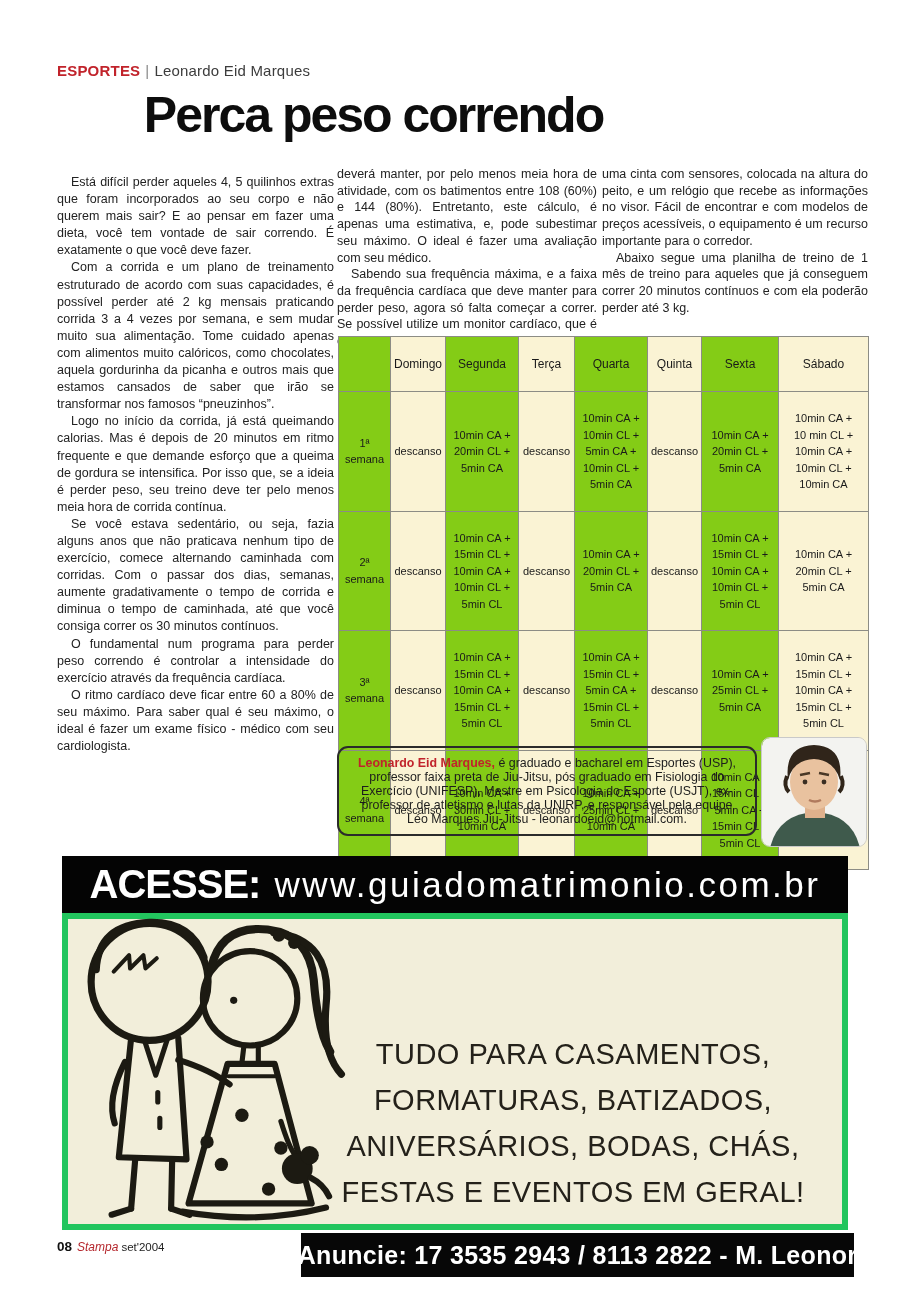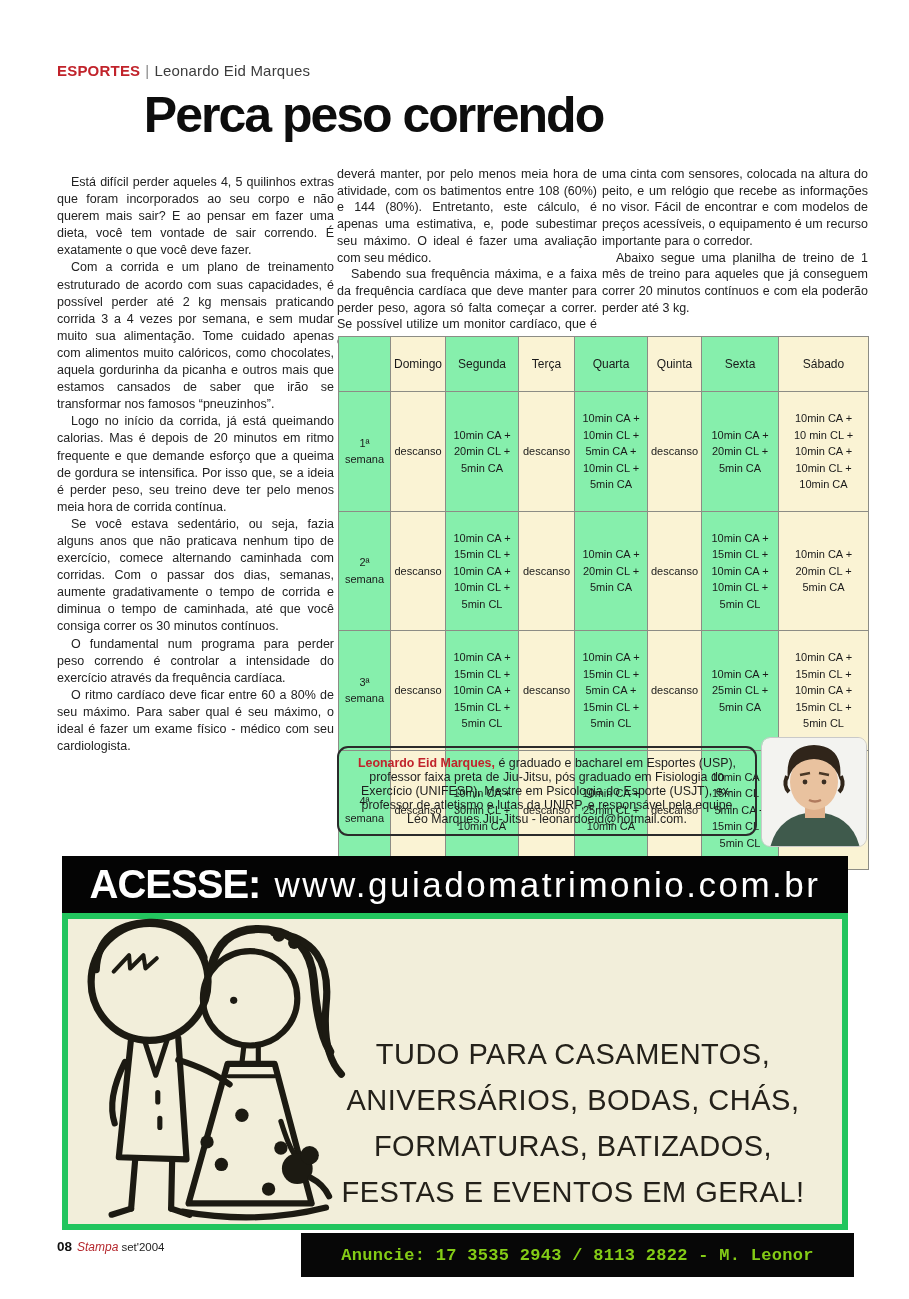--- a/index.html
+++ b/index.html
@@ -21,21 +21,21 @@
   .col p.noindent { text-indent:0; }
   #col1 { left:57px;  top:166px; width:277px;margin-top:8px; }
   #col2 { left:337px; top:166px; width:260px; line-height:16.7px; }
   #col3 { left:602px; top:166px; width:266px; line-height:16.7px; }
 
   
   .ttable { position:absolute; left:338px; top:336px; border-collapse:collapse; table-layout:fixed; }
   .ttable td, .ttable th { border:1px solid #8c8c85; text-align:center; vertical-align:middle;
            font-size:11px; font-weight:400; line-height:1.5; white-space:pre-line; padding:18px 1px; }
   .ttable th { font-size:12px; height:28px; }
-  .c-blue  { background:#86efac; }
+  .c-blue  { background:#84cc16; }
   .c-cream { background:#faf3d4; }
   .rowlabel { font-size:11.5px; }
   .h-r1 { height:113px; } .h-r2 { height:96px; } .h-r3 { height:94px; } .h-r4 { height:100px; }
 
   
   .bio { position:absolute; left:337px; top:746px; width:420px; height:90px;
          border:2px solid #2b2b2b; border-radius:11px; padding:1px 12px;
          font-size:12.4px; line-height:14px; text-align:center; color:#1d1d1d;
          display:flex; align-items:center; }
   .bio .name { color:#c1232b; font-weight:700; }
@@ -47,21 +47,21 @@
   .ad-banner { position:absolute; left:0; top:0; width:786px; height:57px; background:#040404;
                display:flex; align-items:center; justify-content:center; white-space:nowrap; }
   .ad-banner .acc { color:#fff; font-weight:700; font-size:40px; letter-spacing:-1px; margin-right:14px; }
   .ad-banner .url { color:#fff; font-weight:400; font-size:35px; letter-spacing:2.5px; }
   .ad-body { position:absolute; left:0; top:57px; width:786px; height:317px;
              background:#f2eeda; border:6px solid #22c55e; }
   .ad-text { position:absolute; left:238px; top:112px; width:534px; text-align:center;
              font-size:29px; line-height:46px; color:#24211a; letter-spacing:.5px; }
   .ad-bar { position:absolute; left:233px; top:314px; width:553px; height:44px; background:#070707;
             display:flex; align-items:center; justify-content:center; z-index:1; }
-  .ad-bar span { color:#84cc16; font-weight:700; font-size:17px; white-space:nowrap; letter-spacing:.3px;font-family:Liberation Mono, monospace; }
+  .ad-bar span { color:#ffffff; font-weight:700; font-size:25px; white-space:nowrap; letter-spacing:.3px; }
   .ad-art { position:absolute; left:4px; top:52px; width:280px; height:318px; z-index:2; }
 
   
   .footer { position:absolute; left:57px; top:1239px; font-size:12px; color:#111; }
   .footer .pnum { font-weight:600; font-size:13.5px; }
   .footer .mag { color:#b5262c; font-style:italic; padding:0 3px 0 5px; }
   .footer .date { color:#222; font-size:11.5px; }
 </style>
 </head>
 <body>
@@ -224,22 +224,22 @@
   </div>
 
   <div class="ad">
     <div class="ad-banner">
       <span class="acc">ACESSE:</span>
       <span class="url">www.guiadomatrimonio.com.br</span>
     </div>
     <div class="ad-body">
       <div class="ad-text">
         <div>TUDO PARA CASAMENTOS,</div>
+        <div>FORMATURAS, BATIZADOS,</div>
         <div>ANIVERSÁRIOS, BODAS, CHÁS,</div>
-        <div>FORMATURAS, BATIZADOS,</div>
         <div>FESTAS E EVENTOS EM GERAL!</div>
       </div>
       <div class="ad-bar">
         <span>Anuncie: 17 3535 2943 / 8113 2822 - M. Leonor</span>
       </div>
     </div>
     <svg class="ad-art" viewBox="0 0 270 310" fill="none" stroke="#1c1a12" stroke-linecap="round" stroke-linejoin="round">
 
       <circle cx="80" cy="72" r="57" stroke-width="7"></circle>
       <path d="M28 60 Q30 16 80 14 Q121 13 133 48" stroke-width="7"></path>

